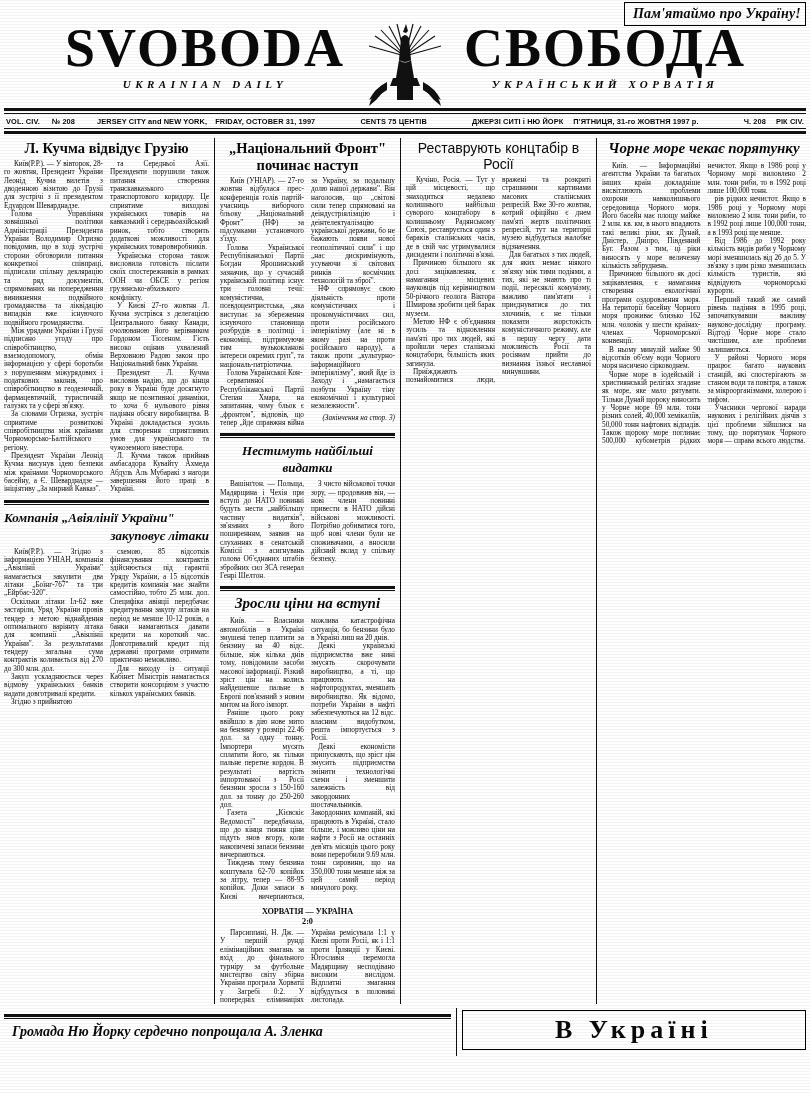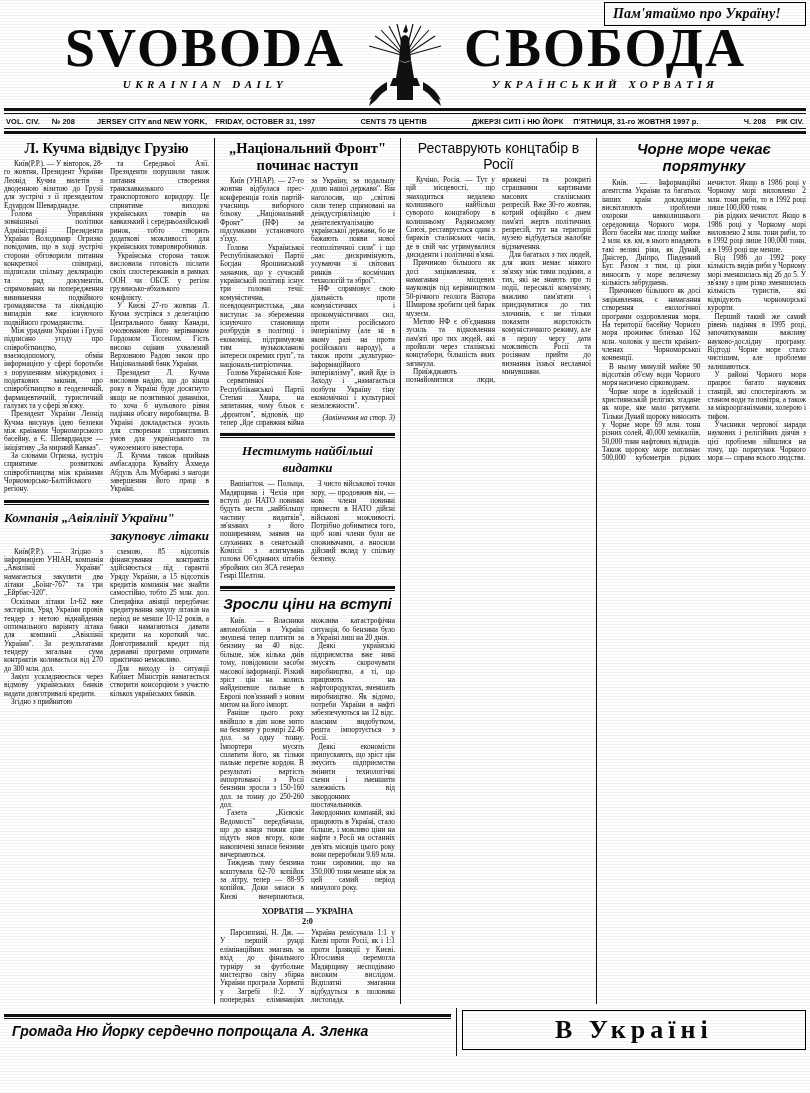--- a/index.html
+++ b/index.html
@@ -6,21 +6,21 @@
   body{
     width:810px;height:1093px;
     background:#ffffff;
     font-family:"Liberation Serif", serif;
     color:#0a0a0a;
     overflow:hidden;
   }
   .page{position:relative;width:810px;height:1093px;padding:0;box-sizing:border-box;}
 
   
-  .topbanner{position:absolute;top:2px;right:4px;border:1.5px solid #000;padding:1px 24px 3px 8px;}
+  .topbanner{position:absolute;top:2px;right:4px;border:1.5px solid #000;padding:1px 4px 3px 8px;}
   .topbanner span{font-family:"Liberation Serif",serif;font-style:italic;font-weight:bold;font-size:14px;letter-spacing:.2px;}
 
   
   .masthead{position:relative;height:108px;}
   .mast-row{display:flex;align-items:flex-start;justify-content:center;padding-top:22px;}
   .mast-word{
     font-family:"Liberation Serif",serif;font-weight:bold;
     font-size:54px;line-height:52px;letter-spacing:2px;
   }
   .mast-word.left{width:300px;text-align:center;}
@@ -56,21 +56,21 @@
   }
   h1.hl-sans{
     font-family:"Liberation Sans",sans-serif;font-weight:normal;
     font-size:14px;line-height:16px;margin:2px 0 4px 0;text-align:center;
   }
   h1.hl-italic{
     font-family:"Liberation Serif",serif;font-weight:bold;font-style:italic;
     font-size:13px;line-height:17px;margin:2px 0 4px 0;
   }
   h1.hl-sans-italic{
-    font-family:Liberation Sans, sans-serif;font-weight:bold;font-style:italic;
+    font-family:Liberation Serif, serif;font-weight:bold;font-style:italic;
     font-size:15px;line-height:17px;margin:2px 0 5px 0;text-align:center;
   }
   .hl-r{text-align:right;}
   .hl-l{text-align:left;}
 
   
   .cols2{column-count:2;column-gap:7px;column-rule:none;}
   p.t{
     margin:0;text-align:justify;
     font-family:"Liberation Serif",serif;
@@ -171,22 +171,22 @@
     <div class="topblock">
 
       <div style="width:205px">
 
         <article>
           <h1 class="hl">Л. Кучма відвідує Грузію</h1>
           <div class="cols2">
             <p class="t first">Київ(Р.Р.). — У вівторок, 28-го жовтня, Президент України Леонід Кучма вилетів з дводенною візитою до Грузії для зустрічі з її президентом Едуардом Шеварднадзе.</p>
             <p class="t">Голова Управління зовнішньої політики Адміністрації Президента України Володимир Огризко повідомив, що в ході зустрічі сторони обговорили питання конкретної співпраці, підписали спільну деклярацію та ряд документів, спрямованих на попередження виникнення подвійного громадянства та ліквідацію випадків вже існуючого подвійного громадянства.</p>
             <p class="t">Між урядами України і Грузії підписано угоду про співробітництво, взаємодопомогу, обмін інформацією у сфері боротьби з порушенням міжурядових і податкових законів, про співробітництво в геодезичній, фармацевтичній, туристичній галузях та у сфері зв'язку.</p>
+            <p class="t">За словами Огризка, зустріч сприятиме розвиткові співробітництва між країнами Чорноморсько-Балтійського регіону.</p>
             <p class="t">Президент України Леонід Кучма висунув ідею безпеки між країнами Чорноморського басейну, а Є. Шеварднадзе — ініціятиву „За мирний Кавказ".</p>
-            <p class="t">За словами Огризка, зустріч сприятиме розвиткові співробітництва між країнами Чорноморсько-Балтійського регіону.</p>
             <p class="t">та Середньої Азії. Президенти порушили також питання створення транскавказького транспортового коридору. Це сприятиме виходові українських товарів на кавказький і середньоазійський ринок, тобто створить додаткові можливості для українських товаровиробників.</p>
             <p class="t">Українська сторона також висловила готовість післати своїх спостережників в рамках ООН чи ОБСЕ у регіон грузинсько-абхазького конфлікту.</p>
             <p class="t">У Києві 27-го жовтня Л. Кучма зустрівся з делегацією Центрального банку Канади, очолюваною його керівником Гордоном Тіссеном. Гість високо оцінив ухвалений Верховною Радою закон про Національний банк України.</p>
             <p class="t">Президент Л. Кучма висловив надію, що до кінця року в Україні буде досягнуто якщо не позитивної динаміки, то хоча б нульового рівня падіння обсягу виробництва. В Україні докладається зусиль для створення сприятливих умов для українського та чужоземного інвестора.</p>
             <p class="t">Л. Кучма також прийняв амбасадора Кувайту Ахмеда Абдуль Аль Мубаракі з нагоди завершення його праці в Україні.</p>
           </div>
         </article>
 
         <div class="hrule3"></div>
 

